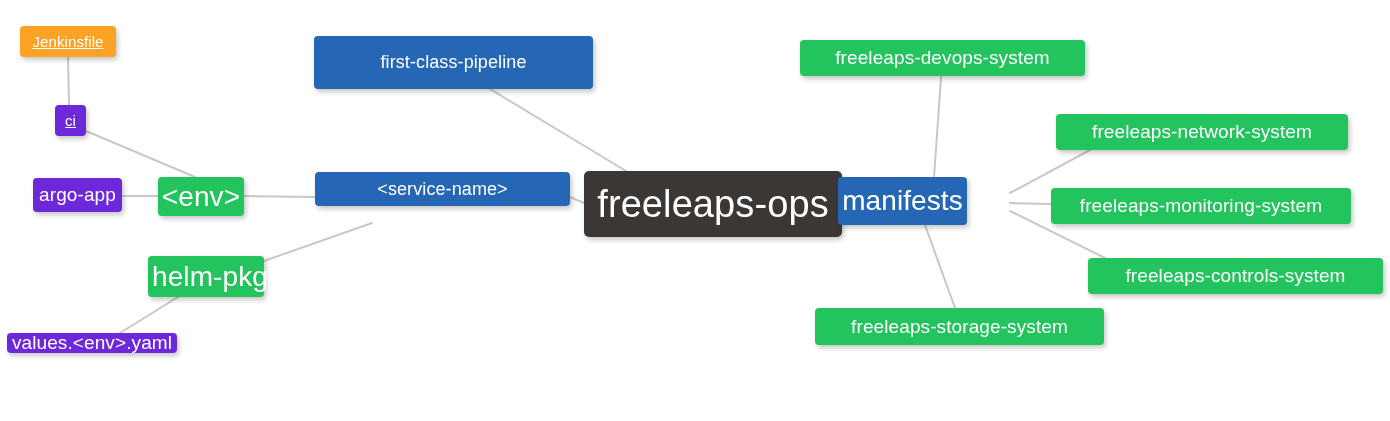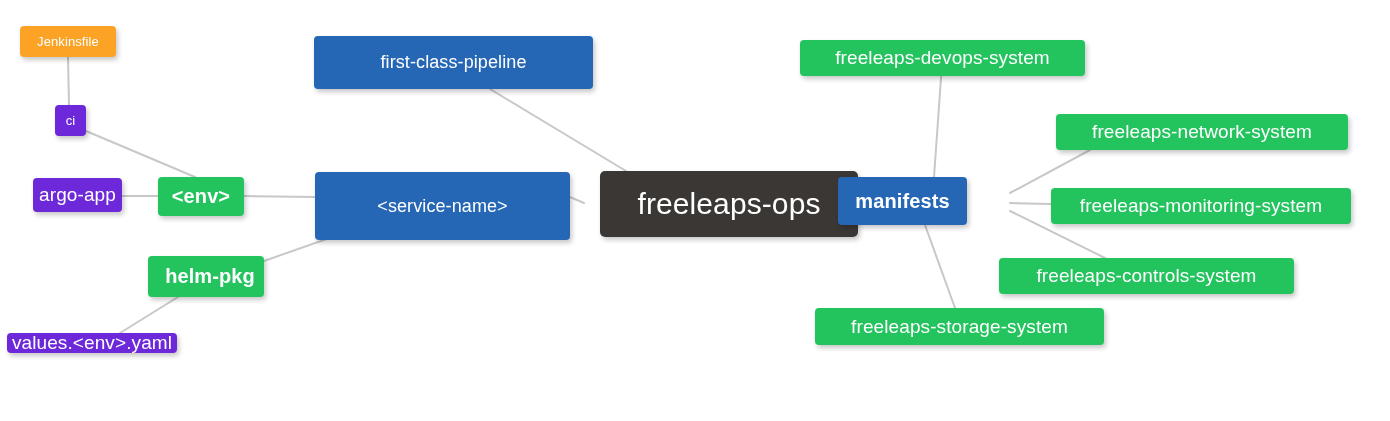--- a/index.html
+++ b/index.html
@@ -49,25 +49,25 @@
   }
   .node.green {
     background: #23c35e;
   }
   .node.orange {
     background: #fca326;
   }
   .node.red {
     background: #6d28d9;
   }
-  .node.sz-xl  { font-size: 30px; margin-left: 16px; }
+  .node.sz-xl  { font-size: 38px; }
   .node.sz-lg  { font-size: 18px; }
-  .node.sz-md  { font-size: 20px; font-weight: bold; }
+  .node.sz-md  { font-size: 28px; }
   .node.sz-sm  { font-size: 19px; }
-  .node.sz-xxs { font-size: 13px; }
+  .node.sz-xxs { font-size: 15px; text-decoration: underline; }
 </style>
 </head>
 <body>
 
 <div id="mindmap-canvas">
   <svg id="edge-layer" viewBox="0 0 1390 421" width="1390" height="421" aria-hidden="true">
       <line x1="570" y1="197" x2="584" y2="203" stroke="#c8c8c8" stroke-width="2" stroke-linecap="round"></line>
       <line x1="490" y1="89" x2="626" y2="171" stroke="#c8c8c8" stroke-width="2" stroke-linecap="round"></line>
       <line x1="842" y1="203" x2="851" y2="200" stroke="#c8c8c8" stroke-width="2" stroke-linecap="round"></line>
       <line x1="244" y1="196" x2="315" y2="197" stroke="#c8c8c8" stroke-width="2" stroke-linecap="round"></line>
@@ -77,28 +77,28 @@
       <line x1="68" y1="57" x2="69" y2="105" stroke="#c8c8c8" stroke-width="2" stroke-linecap="round"></line>
       <line x1="120" y1="333" x2="178" y2="297" stroke="#c8c8c8" stroke-width="2" stroke-linecap="round"></line>
       <line x1="934" y1="177" x2="942" y2="64" stroke="#c8c8c8" stroke-width="2" stroke-linecap="round"></line>
       <line x1="1010" y1="193" x2="1090" y2="150" stroke="#c8c8c8" stroke-width="2" stroke-linecap="round"></line>
       <line x1="1010" y1="203" x2="1051" y2="204" stroke="#c8c8c8" stroke-width="2" stroke-linecap="round"></line>
       <line x1="1010" y1="211" x2="1105" y2="258" stroke="#c8c8c8" stroke-width="2" stroke-linecap="round"></line>
       <line x1="925" y1="225" x2="955" y2="308" stroke="#c8c8c8" stroke-width="2" stroke-linecap="round"></line>
     </svg>
   <div id="node-layer">
       <div class="node root sz-xl" style="left: 584px; top: 171px; width: 258px; height: 66px;">freeleaps-ops</div>
-      <div class="node blue sz-lg" style="left: 315px; top: 172px; width: 255px; height: 68px;">&lt;service-name&gt;</div>
+      <div class="node blue sz-lg" style="left: 315px; top: 172px; width: 255px; height: 34px;">&lt;service-name&gt;</div>
       <div class="node blue sz-lg" style="left: 314px; top: 36px; width: 279px; height: 53px;">first-class-pipeline</div>
       <div class="node blue sz-md" style="left: 838px; top: 177px; width: 129px; height: 48px;">manifests</div>
       <div class="node green sz-md" style="left: 158px; top: 177px; width: 86px; height: 39px;">&lt;env&gt;</div>
       <div class="node green sz-md" style="left: 148px; top: 256px; width: 116px; height: 41px; padding-left: 8px;">helm-pkg</div>
       <div class="node red sz-xxs" style="left: 55px; top: 105px; width: 31px; height: 31px;">ci</div>
       <div class="node red sz-sm" style="left: 33px; top: 178px; width: 89px; height: 34px; text-align: center;">argo-app</div>
       <div class="node red sz-sm" style="left: 7px; top: 333px; width: 170px; height: 20px;">values.&lt;env&gt;.yaml</div>
       <div class="node orange sz-xxs" style="left: 20px; top: 26px; width: 96px; height: 31px;">Jenkinsfile</div>
       <div class="node green sz-sm" style="left: 800px; top: 40px; width: 285px; height: 36px;">freeleaps-devops-system</div>
       <div class="node green sz-sm" style="left: 1056px; top: 114px; width: 292px; height: 36px;">freeleaps-network-system</div>
       <div class="node green sz-sm" style="left: 1051px; top: 188px; width: 300px; height: 36px;">freeleaps-monitoring-system</div>
-      <div class="node green sz-sm" style="left: 999px; top: 258px; width: 295px; height: 36px;">freeleaps-controls-system</div>
+      <div class="node green sz-sm" style="left: 1088px; top: 258px; width: 295px; height: 36px;">freeleaps-controls-system</div>
       <div class="node green sz-sm" style="left: 815px; top: 308px; width: 289px; height: 37px;">freeleaps-storage-system</div>
     </div>
 </div>
 
 </body></html>

